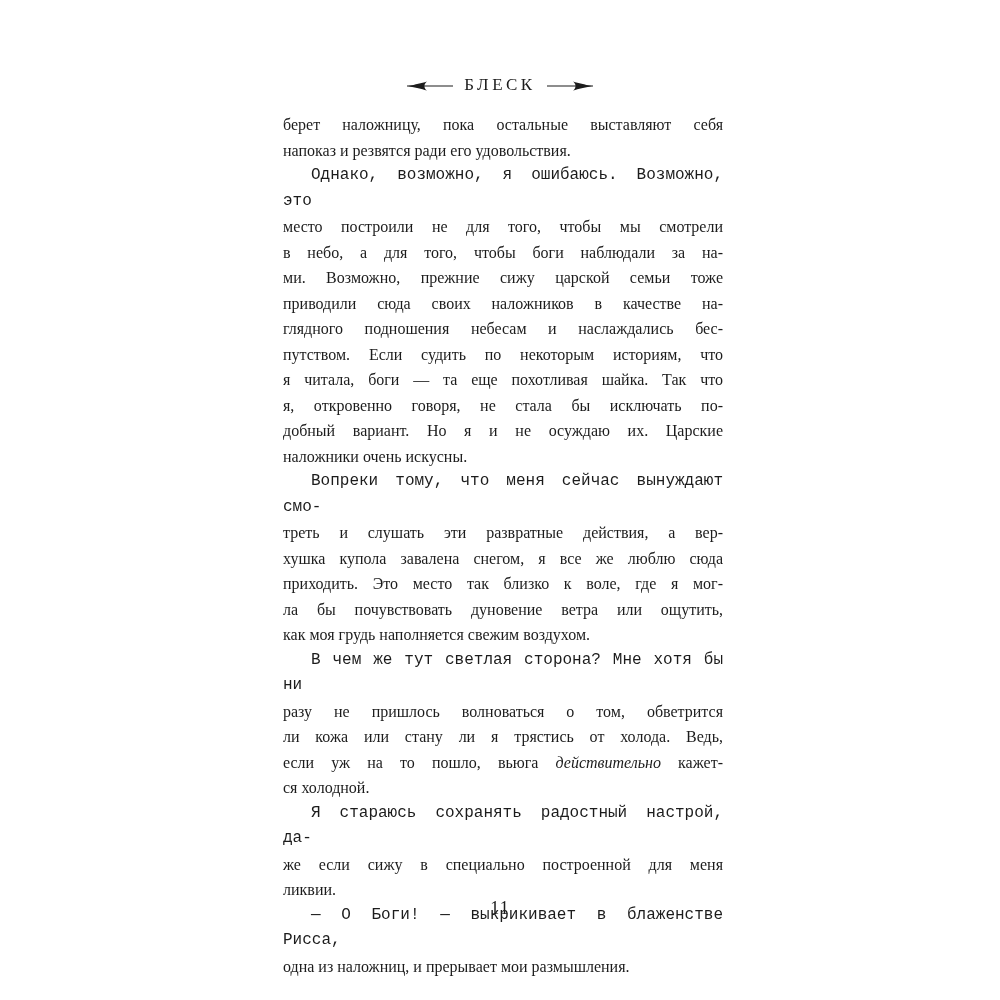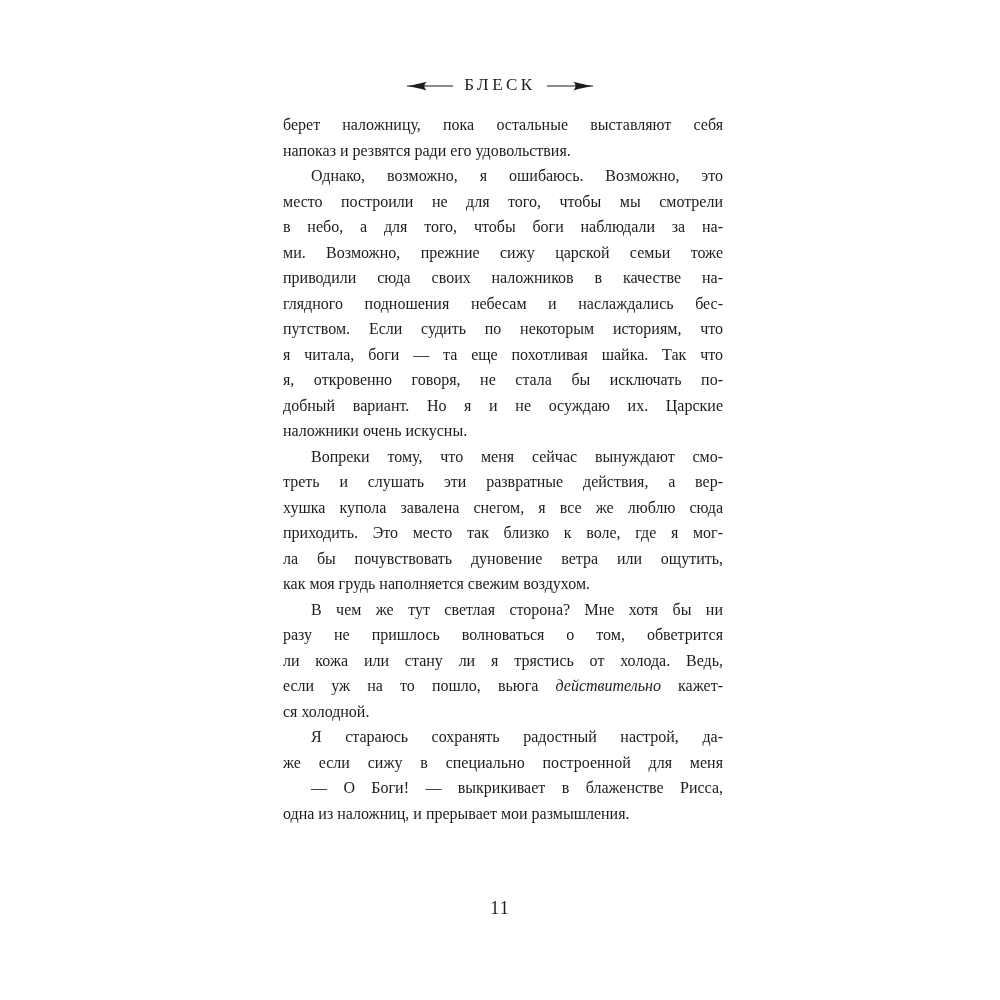--- a/index.html
+++ b/index.html
@@ -48,20 +48,21 @@
   .line {
     text-align: justify;
     text-align-last: justify;
   }
   .line.last {
     text-align: right;
     text-align-last: left;
   }
   .line.indent {
     text-indent: 28px;
+    font-family: Liberation Mono, monospace;
   }
   .line i {
   }
   .page-number {
     position: absolute;
     top: 898px;
     left: 0;
     width: 100%;
     text-align: center;
     font-size: 18px;
@@ -106,19 +107,20 @@
       <div class="line">приходить. Это место так близко к воле, где я мог-</div>
       <div class="line">ла бы почувствовать дуновение ветра или ощутить,</div>
       <div class="line last">как моя грудь наполняется свежим воздухом.</div>
       <div class="line indent">В чем же тут светлая сторона? Мне хотя бы ни</div>
       <div class="line">разу не пришлось волноваться о том, обветрится</div>
       <div class="line">ли кожа или стану ли я трястись от холода. Ведь,</div>
       <div class="line">если уж на то пошло, вьюга <i>действительно</i> кажет-</div>
       <div class="line last">ся холодной.</div>
       <div class="line indent">Я стараюсь сохранять радостный настрой, да-</div>
       <div class="line">же если сижу в специально построенной для меня</div>
+      <div class="line last">ликвии.</div>
       <div class="line indent">— О Боги! — выкрикивает в блаженстве Рисса,</div>
       <div class="line last">одна из наложниц, и прерывает мои размышления.</div>
     </main>
 
   <footer class="page-number">11</footer>
 
 </div>
 
 </body></html>

